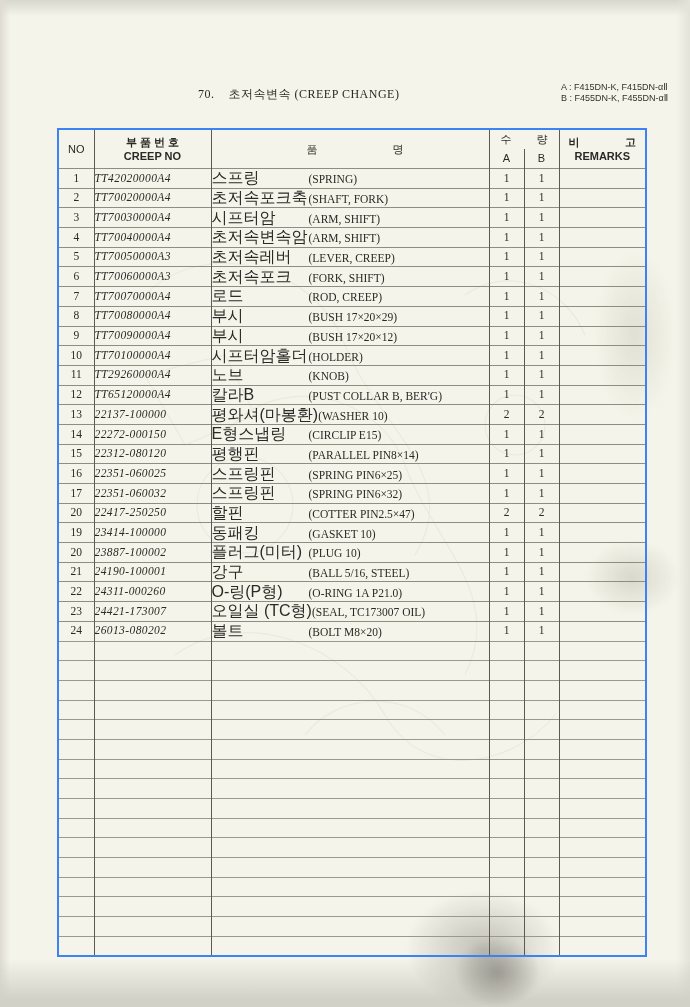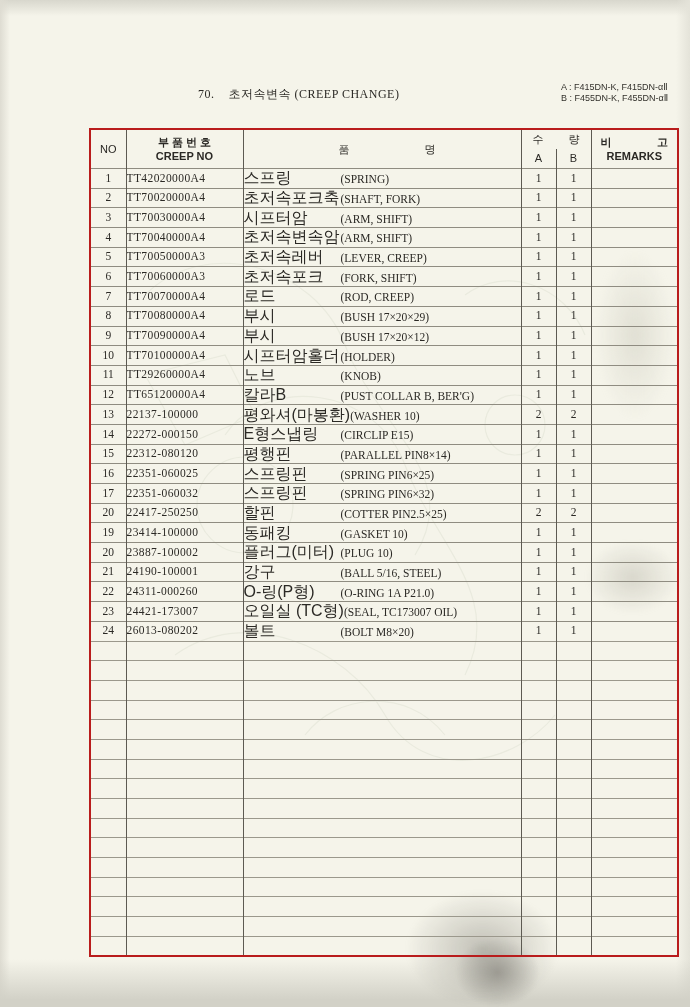--- a/index.html
+++ b/index.html
@@ -30,38 +30,38 @@
     background:radial-gradient(ellipse at center,rgba(200,199,185,.45),rgba(200,199,185,0) 70%);}
 
   .title-line{position:absolute;left:198px;top:86px;font-size:12px;
     letter-spacing:.5px;white-space:nowrap;}
   .title-line .tnum{margin-right:14px;}
   .model-notes{position:absolute;left:519px;top:82px;font-size:9px;line-height:10.5px;
     font-family:"Liberation Sans","DejaVu Sans",sans-serif;color:#33312c;white-space:nowrap;margin-left:42px;}
 
   table.parts{position:absolute;left:57px;top:128px;width:588px;
     border-collapse:collapse;table-layout:fixed;
-    border:2px solid #b91c1c;font-size:11.5px;line-height:1;margin-left:32px;}
+    border:2px solid #3b82f6;font-size:11.5px;line-height:1;}
   table.parts th,table.parts td{
     border-left:1px solid #5d5a52;border-top:1px solid #8f8c81;
     padding:0;font-weight:normal;overflow:hidden;white-space:nowrap;}
   table.parts thead th{border-top:none;
     font-family:"Liberation Sans","DejaVu Sans",sans-serif;font-size:11px;}
   tr.h1 th{height:19px;}
   tr.h2 th{height:19px;}
   tbody tr{height:19.7px;}
   tbody.fill tr td{border-top:1px solid #9b988c;}
   .hv{display:flex;flex-direction:column;justify-content:center;gap:3px;height:100%;font-weight:bold;}
   .spread{display:flex;justify-content:space-between;align-items:center;}
   .pad-name{padding:0 85px 0 95px;}
   .pad-qty{padding:0 11px;}
   .pad-rem{padding:0 9px;}
   .ctr{text-align:center;}
   td.c-no{text-align:center;}
-  td.c-part{padding-left:9px;letter-spacing:.4px;}
+  td.c-part{padding-left:9px;letter-spacing:.4px;font-style:italic;}
   td.c-name{padding-left:6px;}
   td.c-name .kr{display:inline-block;min-width:97px;
     font-family:"Liberation Sans","DejaVu Sans",sans-serif;font-size:16px;}
   td.c-qty{text-align:center;}
   .page-number{position:absolute;left:626px;top:1015px;font-size:13px;color:#3a3832;}
 </style>
 </head>
 <body>
 
 <div class="edge-top"></div>
@@ -279,21 +279,21 @@
         <td class="c-no">17</td>
         <td class="c-part">22351-060032</td>
         <td class="c-name"><span class="kr">스프링핀</span><span class="en">(SPRING PIN6×32)</span></td>
         <td class="c-qty">1</td>
         <td class="c-qty">1</td>
         <td class="c-rem"></td>
       </tr>
       <tr>
         <td class="c-no">20</td>
         <td class="c-part">22417-250250</td>
-        <td class="c-name"><span class="kr">할핀</span><span class="en">(COTTER PIN2.5×25)</span></td>
+        <td class="c-name"><span class="kr">할핀</span><span class="en">(COTTER PIN2.5×47)</span></td>
         <td class="c-qty">2</td>
         <td class="c-qty">2</td>
         <td class="c-rem"></td>
       </tr>
       <tr>
         <td class="c-no">19</td>
         <td class="c-part">23414-100000</td>
         <td class="c-name"><span class="kr">동패킹</span><span class="en">(GASKET 10)</span></td>
         <td class="c-qty">1</td>
         <td class="c-qty">1</td>

